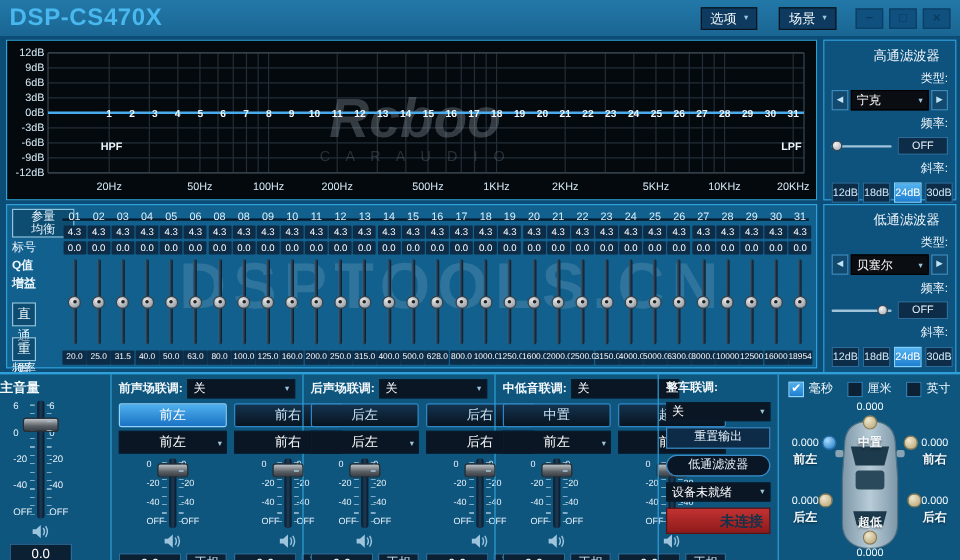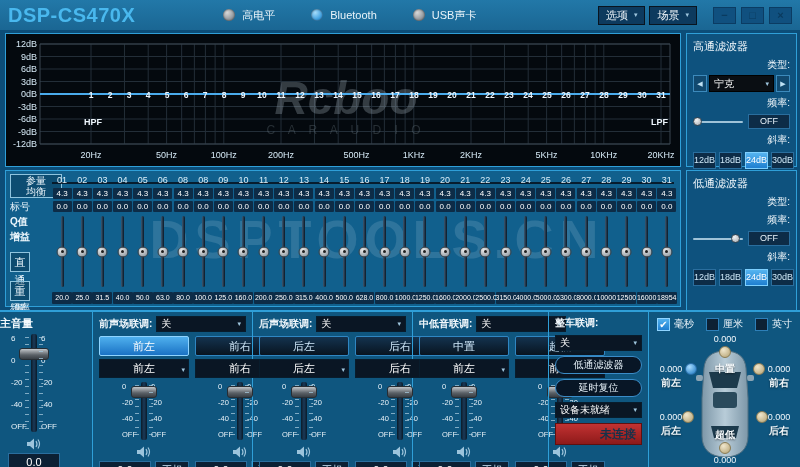--- a/index.html
+++ b/index.html
@@ -7,34 +7,34 @@
 body{font-family:"Liberation Sans","DejaVu Sans",sans-serif;background:#0c4d78;position:relative;color:#fff;}
 svg text{font-family:"Liberation Sans","DejaVu Sans",sans-serif;}
 
 
 .topbar{position:absolute;top:0;left:0;right:0;height:30px;background:linear-gradient(#2278a8,#1a6693);display:flex;align-items:center;padding:0 8px;}
 .app-title{color:#49b8ee;font-size:20px;font-weight:bold;letter-spacing:.5px;}
 .radio-group{display:flex;margin-left:88px;gap:36px;align-items:center;}
 .radio{display:flex;gap:7px;align-items:center;font-size:11px;color:#eaf4fa;cursor:default;}
 .rdot{width:12px;height:12px;border-radius:50%;background:radial-gradient(circle at 35% 30%,#d8d8d8,#8a9096 70%);box-shadow:inset 0 0 2px #333;}
 .radio.sel .rdot{background:radial-gradient(circle at 35% 30%,#a5dcfa,#2f97dd 70%);}
-.menu-group{display:flex;gap:4px;margin-left:auto;align-items:center;}
+.menu-group{display:flex;gap:18px;margin-left:auto;align-items:center;}
 .menubtn{background:#0d3a5e;border:1px solid #09141f;color:#f0f6fa;font-size:11px;height:19px;padding:0 7px;display:flex;gap:6px;align-items:center;}
 .menubtn .caret{font-size:7px;color:#9fc6de;}
 .winbtns{margin-left:16px;display:flex;gap:5px;}
 .winbtn{width:23px;height:17px;background:#10507f;border:1px solid #0b3c63;color:#0a3a5e;font-size:11px;line-height:14px;text-align:center;font-weight:bold;}
 
 
 .graph-panel{position:absolute;left:5px;top:33px;width:676px;height:134px;background:#04090e;border:1px solid #2f9fd8;}
 
 
 .filter-panel{position:absolute;left:686px;width:111px;border:1px solid #2f9fd8;background:#0e527e;padding:5px 6px;}
 #hpf-panel{top:33px;height:134px;}
 #lpf-panel{top:170px;height:145px;}
-.fp-title{font-size:11px;color:#f0f7fb;}
+.fp-title{font-size:11px;color:#f0f7fb;margin-left:35px;}
 .fp-label{font-size:10px;color:#f0f7fb;text-align:right;margin-top:4px;}
 .type-row{display:flex;gap:2px;margin-top:3px;align-items:center;}
 .arrowbtn{width:14px;height:17px;background:#11496f;border:1px solid #3c8abc;color:#bfe2f5;font-size:7px;line-height:15px;text-align:center;}
 .typesel{flex:1;height:17px;background:#0a0e13;border:1px solid #000;color:#fff;font-size:10px;display:flex;align-items:center;justify-content:space-between;padding:0 4px;}
 .typesel .caret{font-size:7px;color:#9fc6de;}
 .freq-row{display:flex;align-items:center;gap:5px;margin-top:4px;}
 .hslider{flex:1;height:11px;position:relative;}
 .hslider:before{content:'';position:absolute;left:0;right:0;top:5px;height:2px;background:#9fc3d8;border-radius:1px;}
 .hknob{position:absolute;top:1px;width:9px;height:9px;border-radius:50%;background:radial-gradient(circle at 35% 30%,#f2f2f2,#b9bfc4 70%);border:1px solid #394650;margin-left:-4px;}
 .offbtn{width:42px;height:15px;background:#0d2c47;border:1px solid #2a6e9e;color:#e8f3fa;font-size:9px;text-align:center;line-height:13px;}
@@ -113,34 +113,20 @@
 .dval{position:absolute;font-size:9px;color:#f2f8fc;text-align:center;}
 .dlab{position:absolute;font-size:10px;font-weight:bold;color:#f6fafc;text-align:center;text-shadow:0 1px 2px rgba(0,0,0,.5);}
 .dot{position:absolute;width:12px;height:12px;border-radius:50%;background:radial-gradient(circle at 35% 30%,#f0e7cd,#c2b288 75%);border:1px solid #8a7c55;}
 .dot.blue{background:radial-gradient(circle at 35% 30%,#a8dcff,#3d90d0 75%);border-color:#2a6ea8;}
 </style>
 </head>
 <body>
 
 <div class="topbar">
   <span class="app-title">DSP-CS470X</span>
-  <div class="radio-group">
-    <div class="radio">
-      <span class="rdot"></span>
-      <span>高电平</span>
-    </div>
-    <div class="radio sel">
-      <span class="rdot"></span>
-      <span>Bluetooth</span>
-    </div>
-    <div class="radio">
-      <span class="rdot"></span>
-      <span>USB声卡</span>
-    </div>
-  </div>
   <div class="menu-group">
     <div class="menubtn">
       <span>选项</span>
       <span class="caret">▾</span>
     </div>
     <div class="menubtn">
       <span>场景</span>
       <span class="caret">▾</span>
     </div>
   </div>
@@ -275,20 +261,28 @@
     <div class="slopebtn">12dB</div>
     <div class="slopebtn">18dB</div>
     <div class="slopebtn active">24dB</div>
     <div class="slopebtn">30dB</div>
   </div>
 </div>
 
 <div class="filter-panel" id="lpf-panel">
   <div class="fp-title">低通滤波器</div>
   <div class="fp-label">类型:</div>
+  <div class="type-row">
+    <div class="arrowbtn"><span>◀</span></div>
+    <div class="typesel">
+      <span>贝塞尔</span>
+      <span class="caret">▾</span>
+    </div>
+    <div class="arrowbtn"><span>▶</span></div>
+  </div>
   <div class="fp-label">频率:</div>
   <div class="freq-row">
     <div class="hslider" id="lpf-slider">
         <div class="hknob" style="left: 84%;"></div>
       </div>
     <div class="offbtn">OFF</div>
   </div>
   <div class="fp-label">斜率:</div>
   <div class="slope-row">
     <div class="slopebtn">12dB</div>
@@ -928,22 +922,22 @@
         </div>
       </div>
     </div>
 
   <div class="vehicle">
     <div class="v-title">整车联调:</div>
     <div class="dd vdd">
       <span>关</span>
       <span class="caret">▾</span>
     </div>
+    <div class="vbtn">重置输出</div>
     <div class="vbtn pill">低通滤波器</div>
-    <div class="vbtn pill">延时复位</div>
     <div class="dd vdd">
       <span>设备未就绪</span>
       <span class="caret">▾</span>
     </div>
     <div class="vred">未连接</div>
   </div>
 
   <div class="delay">
     <div class="units">
       <div class="unit checked">

